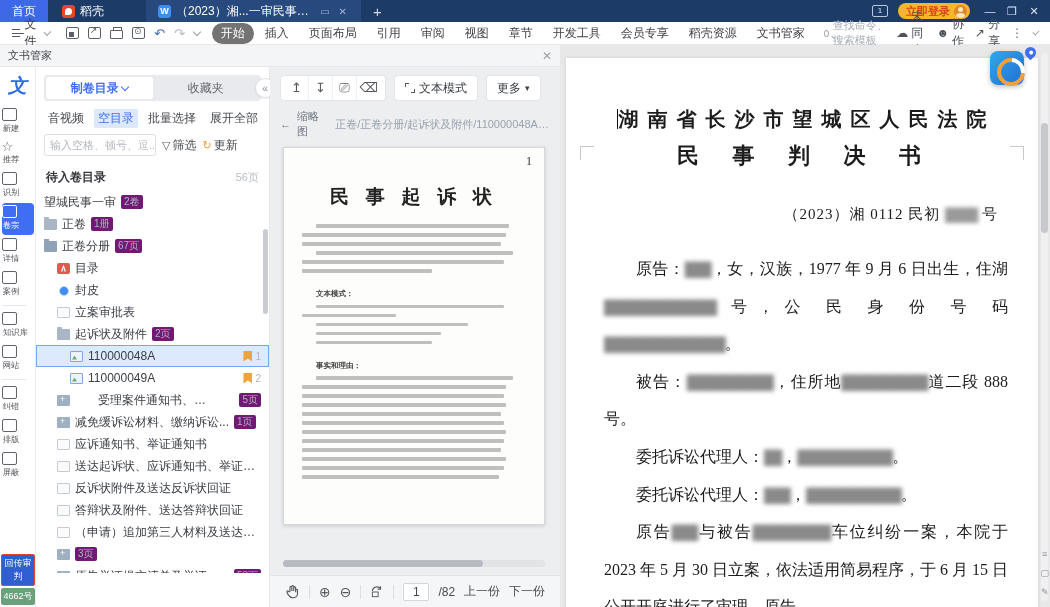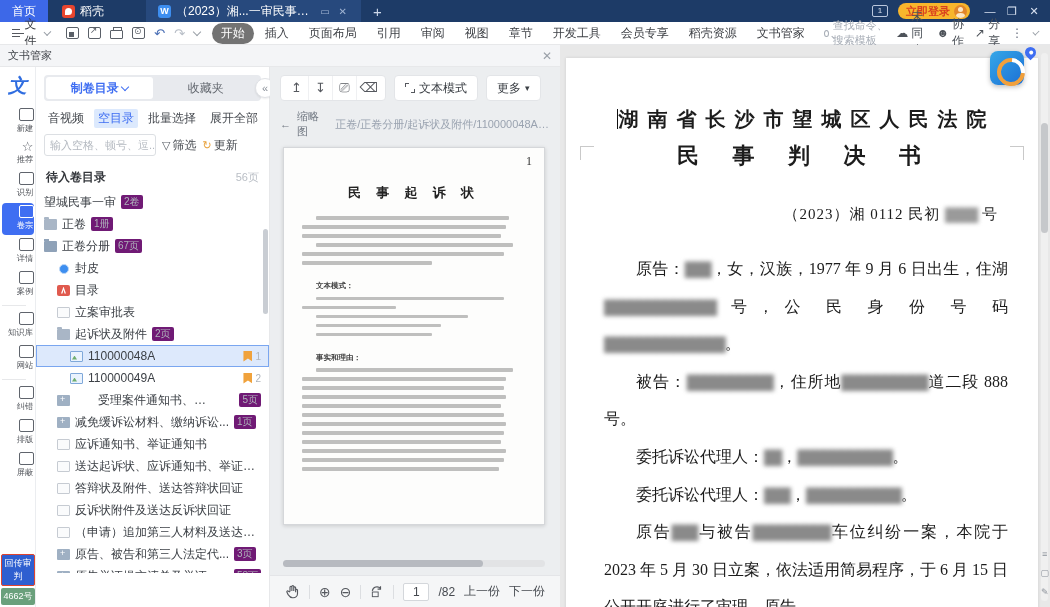--- a/index.html
+++ b/index.html
@@ -50,21 +50,21 @@
   .mb-right .grp { display:flex; align-items:center; gap:3px; }
   .kebab { font-size:12px; color:#6a7080; }
 
   
   .panelheader { position:absolute; left:0; top:45px; width:560px; height:22px; background:#f4f5f7; border-bottom:1px solid #e7e8ea; display:flex; align-items:center; font-size:11px; color:#41454b; padding:0 8px; }
   .panelheader .x { margin-left:auto; color:#9aa0a8; font-size:12px; cursor:pointer; }
 
   
   .rail { position:absolute; left:0; top:67px; width:36px; height:540px; background:#fff; border-right:1px solid #ebedf0; display:flex; flex-direction:column; align-items:center; padding-top:4px; }
   .rail-logo { color:#2f6de0; font-size:19px; font-weight:bold; font-style:italic; font-family:"DejaVu Serif",serif; margin:2px 0 6px; }
-  .rail-item { width:32px; margin:1px 0; padding:2px 0 3px; display:flex; flex-direction:column; align-items:flex-end; gap:1px; border-radius:4px; cursor:pointer; }
+  .rail-item { width:32px; margin:1px 0; padding:2px 0 3px; display:flex; flex-direction:column; align-items:flex-start; gap:1px; border-radius:4px; cursor:pointer; }
   .rail-item .ri { width:15px; height:13px; border:1.3px solid #5f646c; border-radius:2px; position:relative; }
   .rail-item .ri.star { border:none; width:auto; height:auto; font-size:13px; line-height:11px; color:#5f646c; }
   .rail-item .lb { font-size:9px; color:#55585e; transform:scale(.92); white-space:nowrap; }
   .rail-item.active { background:#3f6ef2; }
   .rail-item.active .ri { border-color:#fff; }
   .rail-item.active .lb { color:#fff; }
   .rail-div { width:24px; border-top:1px solid #e7e8ea; margin:4px 0; }
   .rail-badges { position:absolute; left:0; bottom:2px; width:36px; display:flex; flex-direction:column; gap:2px; align-items:center; }
   .rb { width:34px; text-align:center; font-size:9px; color:#fff; border-radius:2px; padding:2px 0; }
   .rb.blue { background:#2f5fd0; border:1px solid #e0442e; }
@@ -114,21 +114,21 @@
   .pv-group .pvi:last-child { border-right:none; }
   .pv-btn { background:#fff; border:1px solid #e3e5e8; border-radius:4px; height:26px; display:flex; align-items:center; gap:4px; padding:0 10px; font-size:12px; color:#3c4046; cursor:pointer; white-space:nowrap; }
   .crnr { width:10px; height:10px; position:relative; }
   .crnr::before,.crnr::after { content:""; position:absolute; width:3px; height:3px; border:1.4px solid #55585e; }
   .crnr::before { left:0; top:0; border-right:none; border-bottom:none; }
   .crnr::after { right:0; bottom:0; border-left:none; border-top:none; }
   .pv-crumb { display:flex; align-items:center; gap:6px; padding:4px 10px 6px; font-size:11px; color:#6f7680; }
   .pv-crumb .path { color:#9aa3b0; white-space:nowrap; overflow:hidden; text-overflow:ellipsis; }
   .scanwrap { position:relative; margin:2px 13px 0; width:262px; height:378px; background:#fdfdfc; border:1px solid #d5d7da; box-shadow:0 1px 4px rgba(0,0,0,.15); overflow:hidden; padding:10px 18px; }
   .scan-pageno { position:absolute; right:12px; top:6px; font-size:12px; color:#333; font-family:"Liberation Serif",serif; }
-  .scan-title { text-align:center; font-family:"Liberation Serif","DejaVu Serif",serif; font-weight:bold; font-size:13px; letter-spacing:6px; color:#222; margin:26px 0 14px; }
+  .scan-title { text-align:center; font-family:"Liberation Serif","DejaVu Serif",serif; font-weight:bold; font-size:19px; letter-spacing:6px; color:#222; margin:26px 0 14px; }
   .sline { height:3.5px; background:#8d8d8d; opacity:.55; border-radius:1px; margin:5.5px 0; filter:blur(.4px); }
   .sline.ind { margin-left:14px; }
   .sgap { height:8px; }
   .slabel { font-size:7.5px; color:#444; font-family:"Liberation Serif",serif; font-weight:bold; margin:3px 0 1px; filter:blur(.3px); }
   .slabel.ind { margin-left:14px; }
   .pv-hscroll { position:absolute; left:13px; bottom:40px; width:262px; height:7px; background:#e2e3e5; border-radius:4px; }
   .pv-hscroll .thumb { width:200px; height:7px; background:#b7bac0; border-radius:4px; }
   .pv-pager { position:absolute; left:0; bottom:0; width:290px; height:32px; background:#f5f6f7; border-top:1px solid #e4e5e8; display:flex; align-items:center; justify-content:center; gap:9px; font-size:12px; color:#45494f; }
   .pgi { color:#55585e; font-size:14px; cursor:pointer; line-height:1; }
   .pv-pagebox { width:26px; height:18px; background:#fff; border:1px solid #d4d7db; border-radius:2px; text-align:center; font-size:12px; line-height:17px; }
@@ -348,26 +348,26 @@
           <span class="ti folder"></span>
           <span class="tlabel">正卷</span>
           <span class="tbadge">1册</span>
         </div>
         <div class="trow" style="padding-left: 8px;">
           <span class="ti folder-open"></span>
           <span class="tlabel">正卷分册</span>
           <span class="tbadge">67页</span>
         </div>
         <div class="trow" style="padding-left: 21px;">
+          <span class="ti pdf"></span>
+          <span class="tlabel">目录</span>
+        </div>
+        <div class="trow" style="padding-left: 21px;">
           <span class="ti dot"></span>
           <span class="tlabel">封皮</span>
-        </div>
-        <div class="trow" style="padding-left: 21px;">
-          <span class="ti pdf"></span>
-          <span class="tlabel">目录</span>
         </div>
         <div class="trow" style="padding-left: 21px;">
           <span class="ti doc"></span>
           <span class="tlabel">立案审批表</span>
         </div>
         <div class="trow" style="padding-left: 21px;">
           <span class="ti folder"></span>
           <span class="tlabel">起诉状及附件</span>
           <span class="tbadge">2页</span>
         </div>
@@ -400,33 +400,32 @@
         <div class="trow" style="padding-left: 21px;">
           <span class="ti doc"></span>
           <span class="tlabel">应诉通知书、举证通知书</span>
         </div>
         <div class="trow" style="padding-left: 21px;">
           <span class="ti doc"></span>
           <span class="tlabel">送达起诉状、应诉通知书、举证通...</span>
         </div>
         <div class="trow" style="padding-left: 21px;">
           <span class="ti doc"></span>
+          <span class="tlabel">反诉状附件及送达反诉状回证</span>
+        </div>
+        <div class="trow" style="padding-left: 21px;">
+          <span class="ti doc"></span>
           <span class="tlabel">答辩状及附件、送达答辩状回证</span>
-        </div>
-        <div class="trow" style="padding-left: 21px;">
-          <span class="ti doc"></span>
-          <span class="tlabel">反诉状附件及送达反诉状回证</span>
         </div>
         <div class="trow" style="padding-left: 21px;">
           <span class="ti doc"></span>
           <span class="tlabel">（申请）追加第三人材料及送达回证</span>
         </div>
         <div class="trow" style="padding-left: 21px;">
           <span class="ti doc-filled"></span>
-          <span class="tlabel">原告、被告和第三人法定代...</span>
           <span class="tbadge">3页</span>
         </div>
         <div class="trow" style="padding-left: 21px;">
           <span class="ti doc-filled"></span>
           <span class="tlabel">原告举证提交清单及举证材...</span>
           <span class="tbadge">53页</span>
         </div>
         <div class="tree-scroll"></div>
     </div>
   </div>

